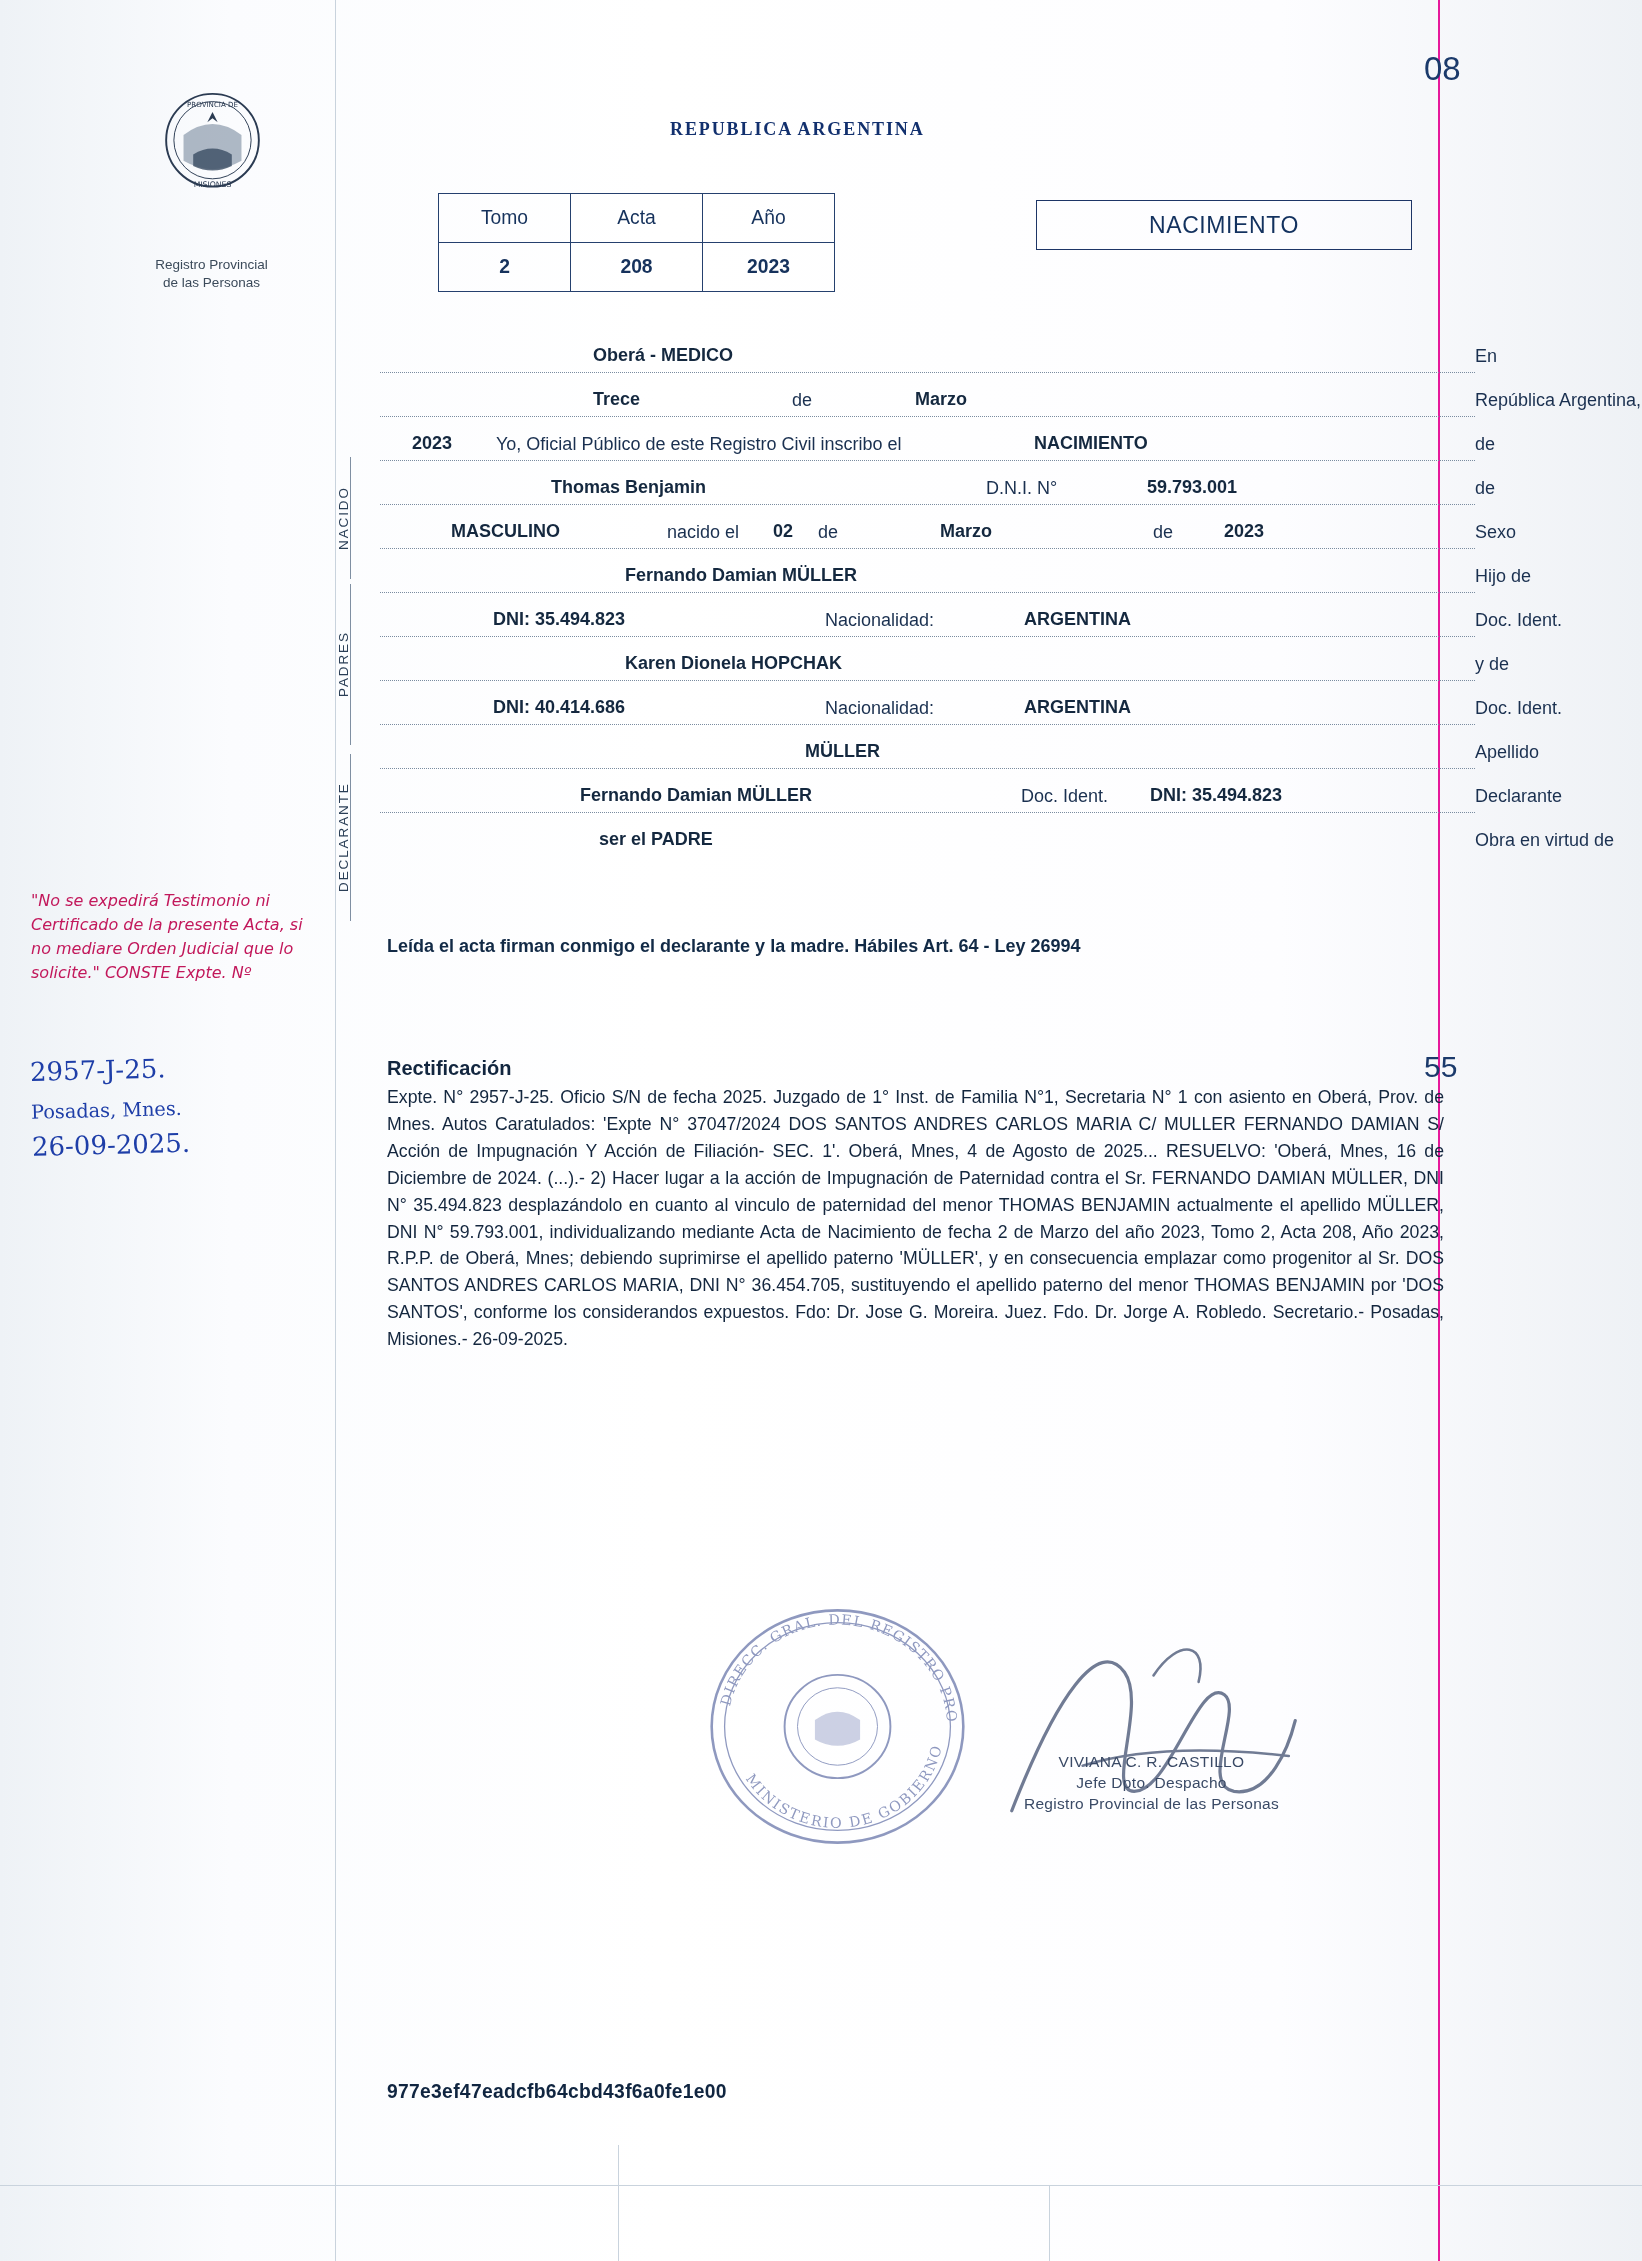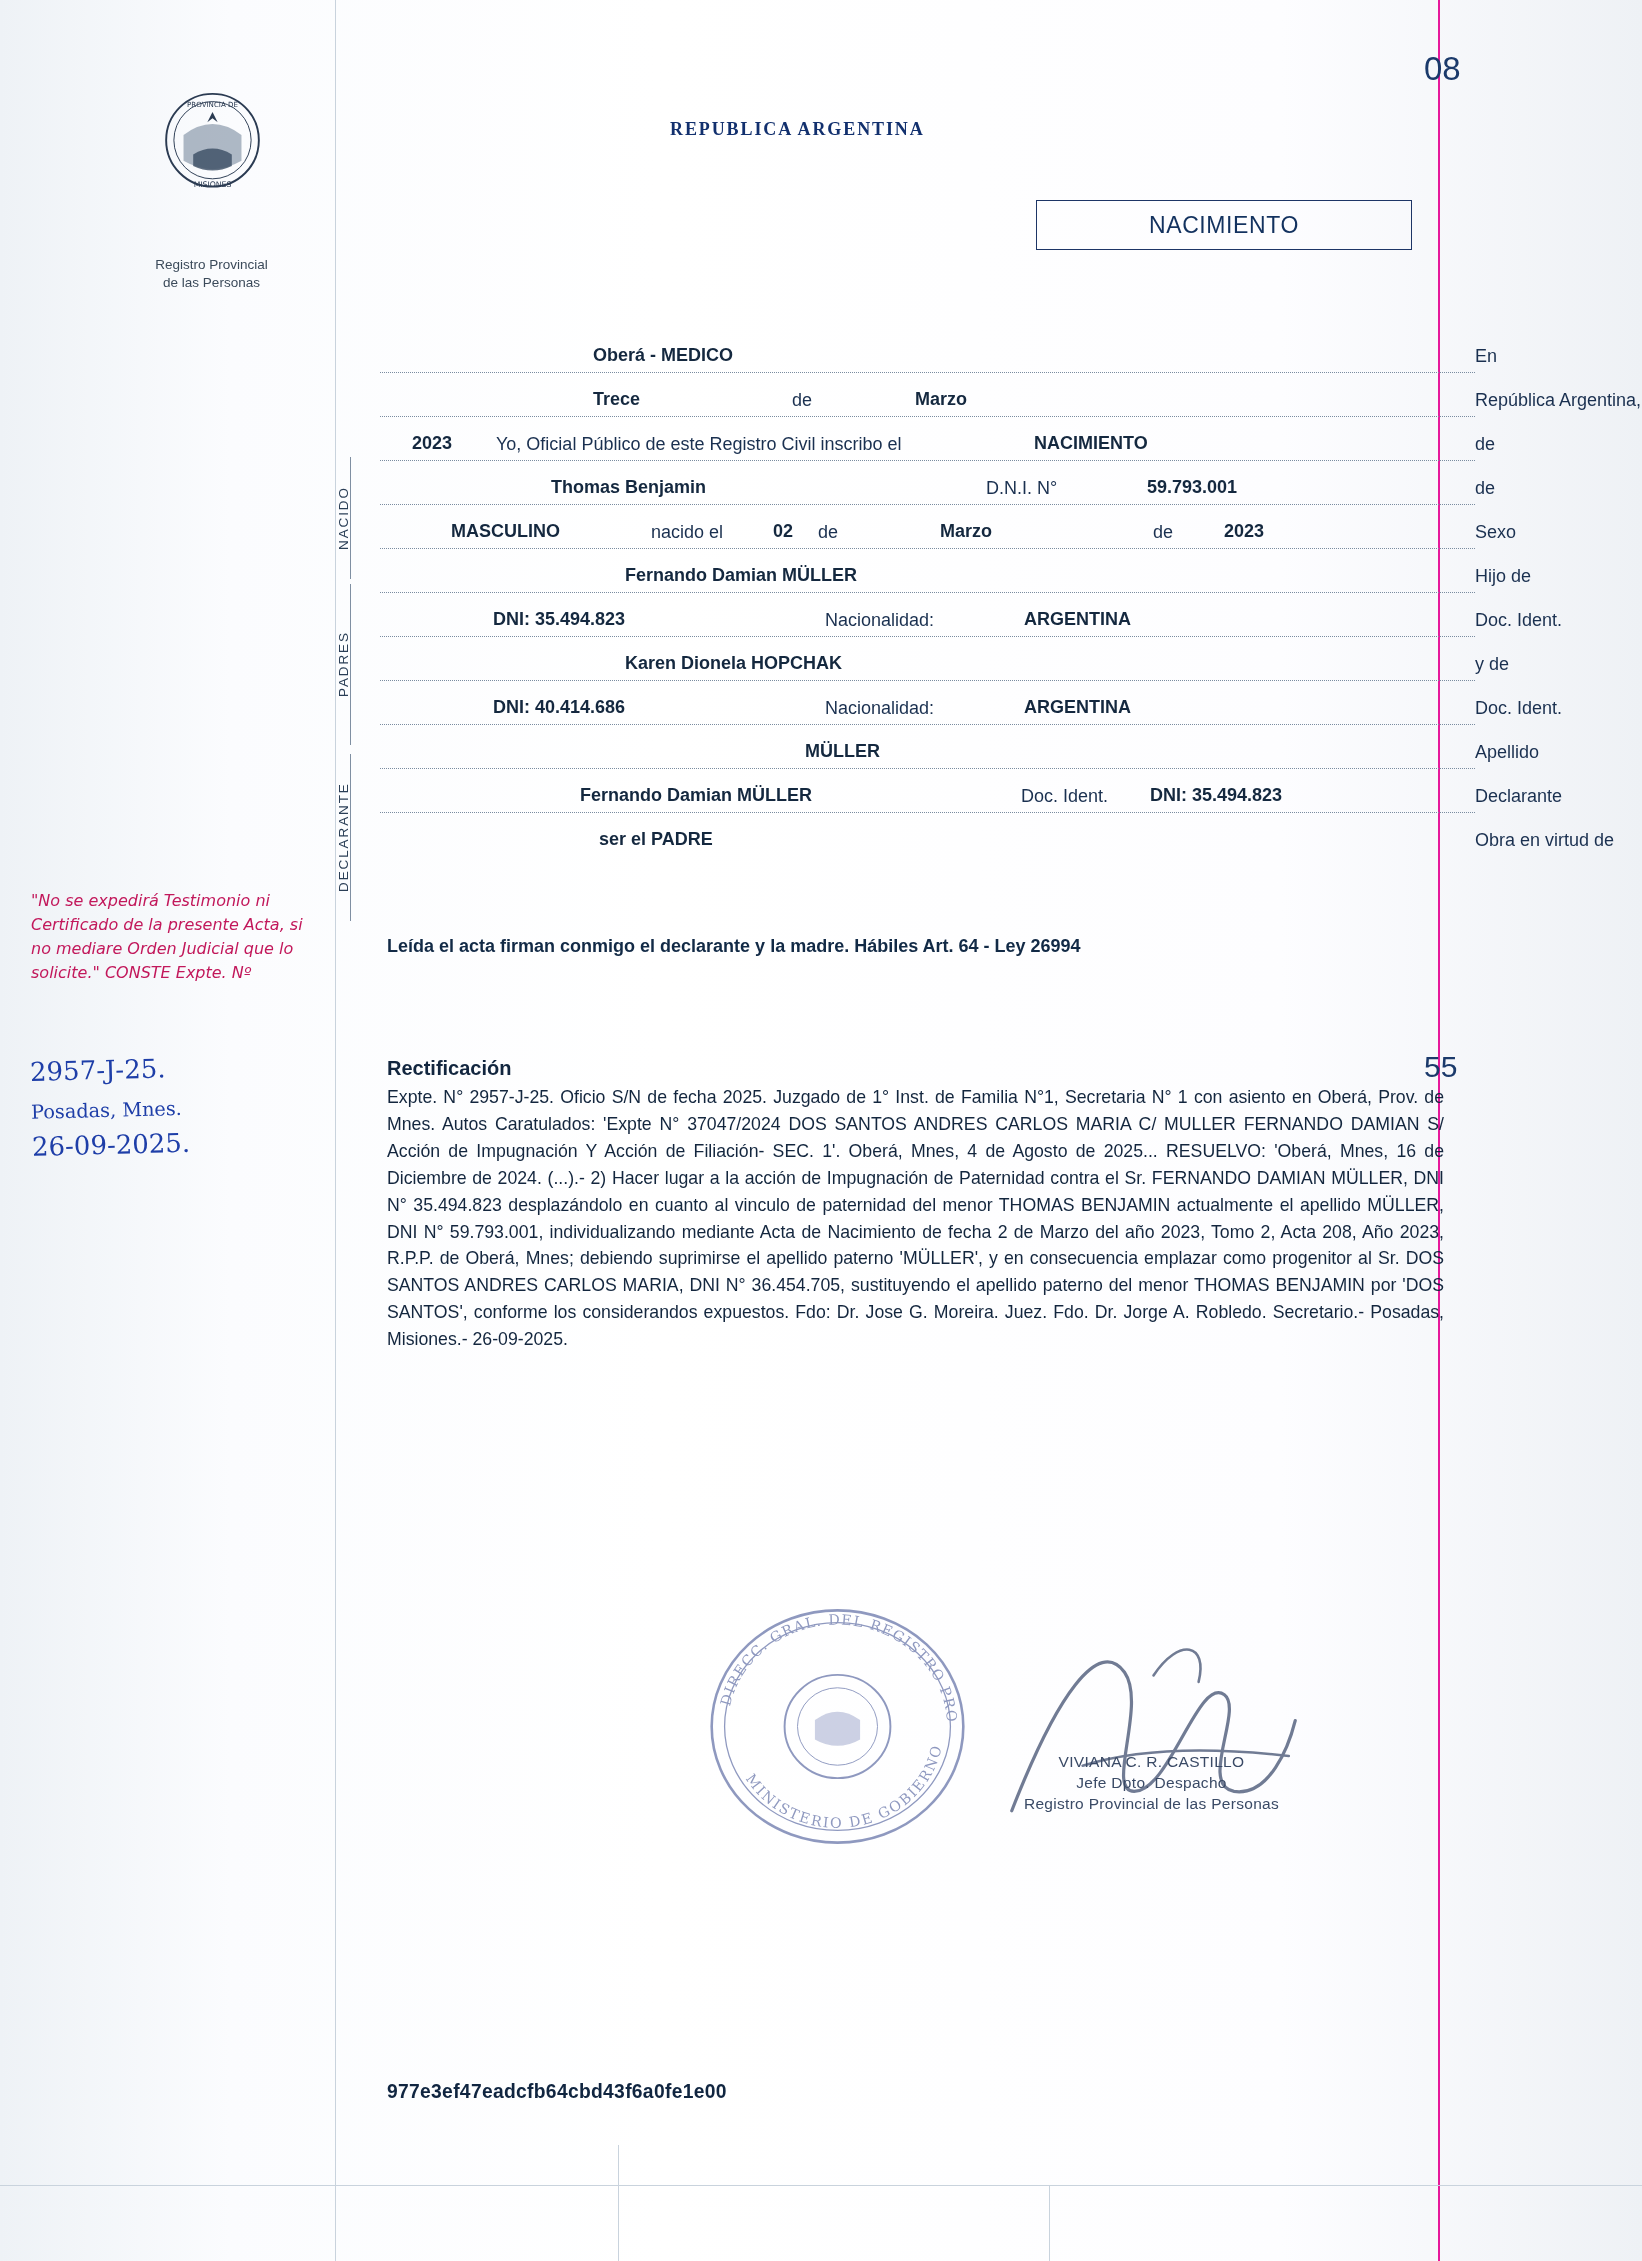--- a/index.html
+++ b/index.html
@@ -136,20 +136,34 @@
   </div>
   <div class="reg-caption">
     Registro Provincial<br>de las Personas
   </div>
 
   <div class="folio">08</div>
   <div class="folio2">55</div>
 
   <div class="title">REPUBLICA ARGENTINA</div>
 
+  <table class="tabla">
+    <tbody>
+        <tr>
+      <td>Tomo</td>
+      <td>Acta</td>
+      <td>Año</td>
+    </tr>
+    <tr>
+      <td class="val">2</td>
+      <td class="val">208</td>
+      <td class="val">2023</td>
+    </tr>
+  </tbody>
+    </table>
 
   <div class="nacim-box">NACIMIENTO</div>
 
   <div class="form">
 
     <div class="line">
       <span class="lbl">En</span>
       <span class="fill" style="left:213px;">Oberá - MEDICO</span>
     </div>
 
@@ -173,21 +187,21 @@
     <div class="line">
       <span class="lbl">de</span>
       <span class="fill" style="left:171px;">Thomas Benjamin</span>
       <span class="lbl" style="left:606px;">D.N.I. N°</span>
       <span class="fill" style="left:767px;">59.793.001</span>
     </div>
 
     <div class="line">
       <span class="lbl">Sexo</span>
       <span class="fill" style="left:71px;">MASCULINO</span>
-      <span class="lbl" style="left:271px;">nacido el</span>
+      <span class="lbl" style="left:287px;">nacido el</span>
       <span class="fill" style="left:393px;">02</span>
       <span class="lbl" style="left:438px;">de</span>
       <span class="fill" style="left:560px;">Marzo</span>
       <span class="lbl" style="left:773px;">de</span>
       <span class="fill" style="left:844px;">2023</span>
     </div>
 
 
     <div class="sec-label" style="top:255px;height:161px;">PADRES</div>
     <div class="sec-bar" style="top:255px;height:161px;"></div>

